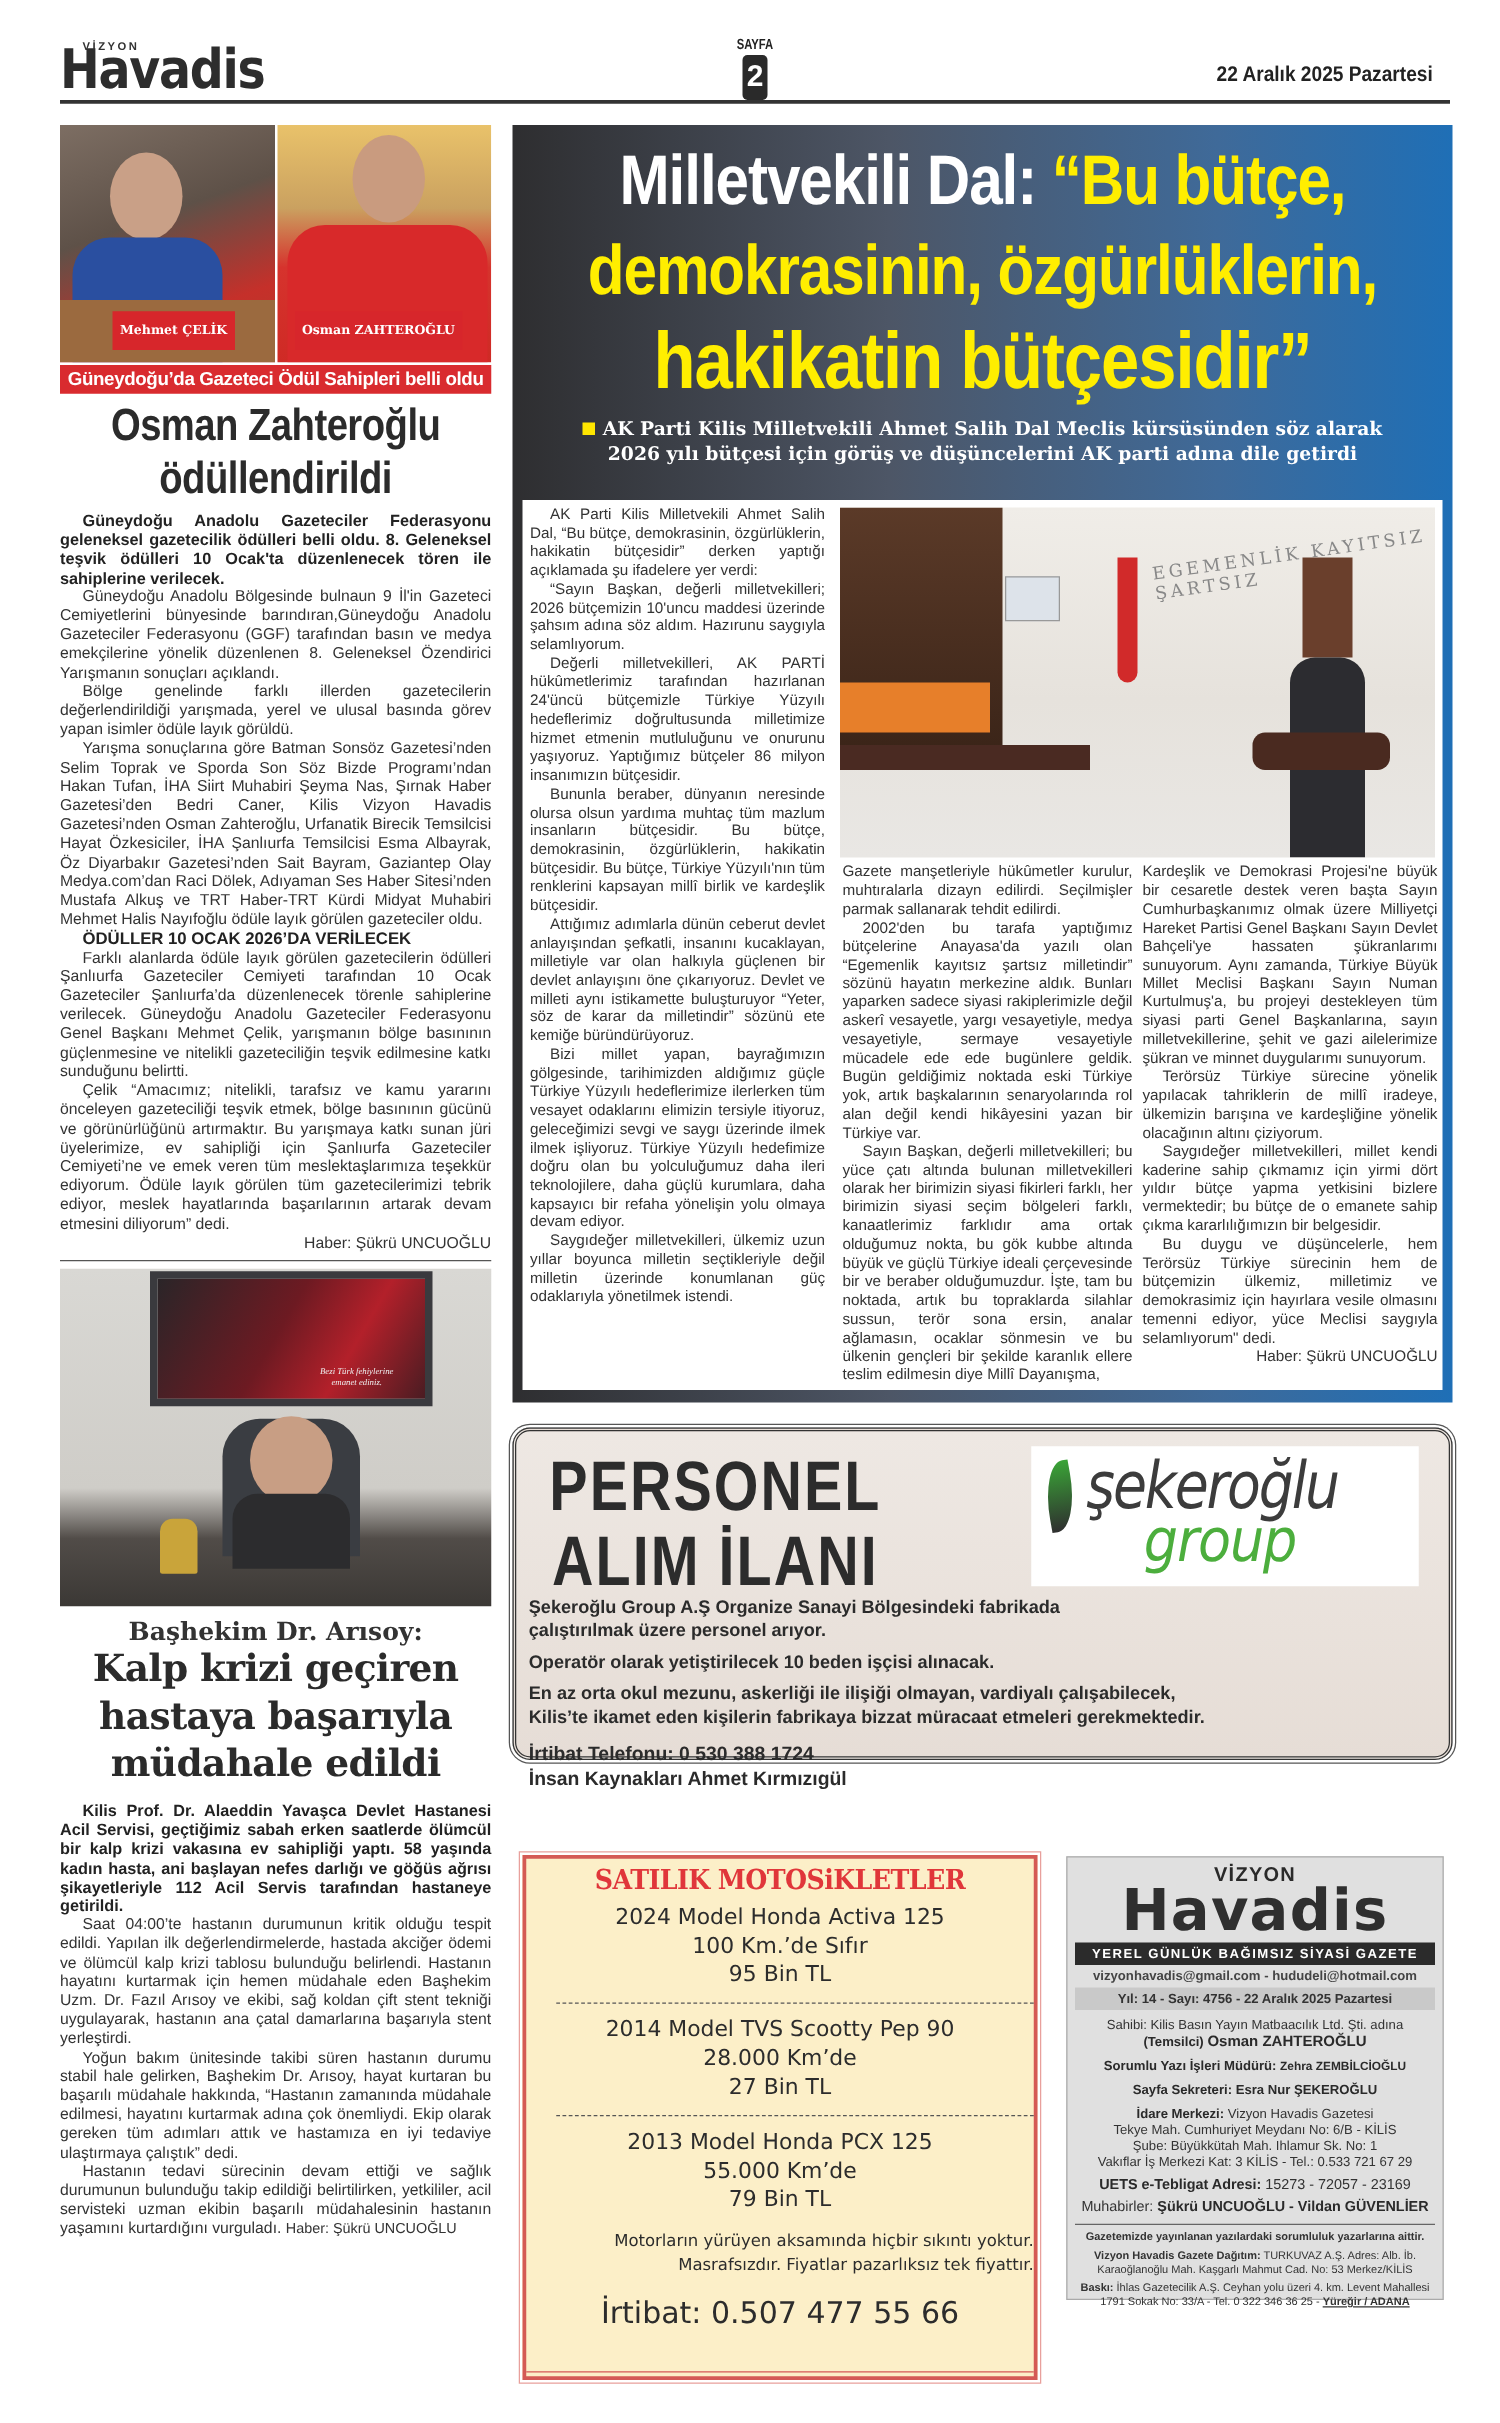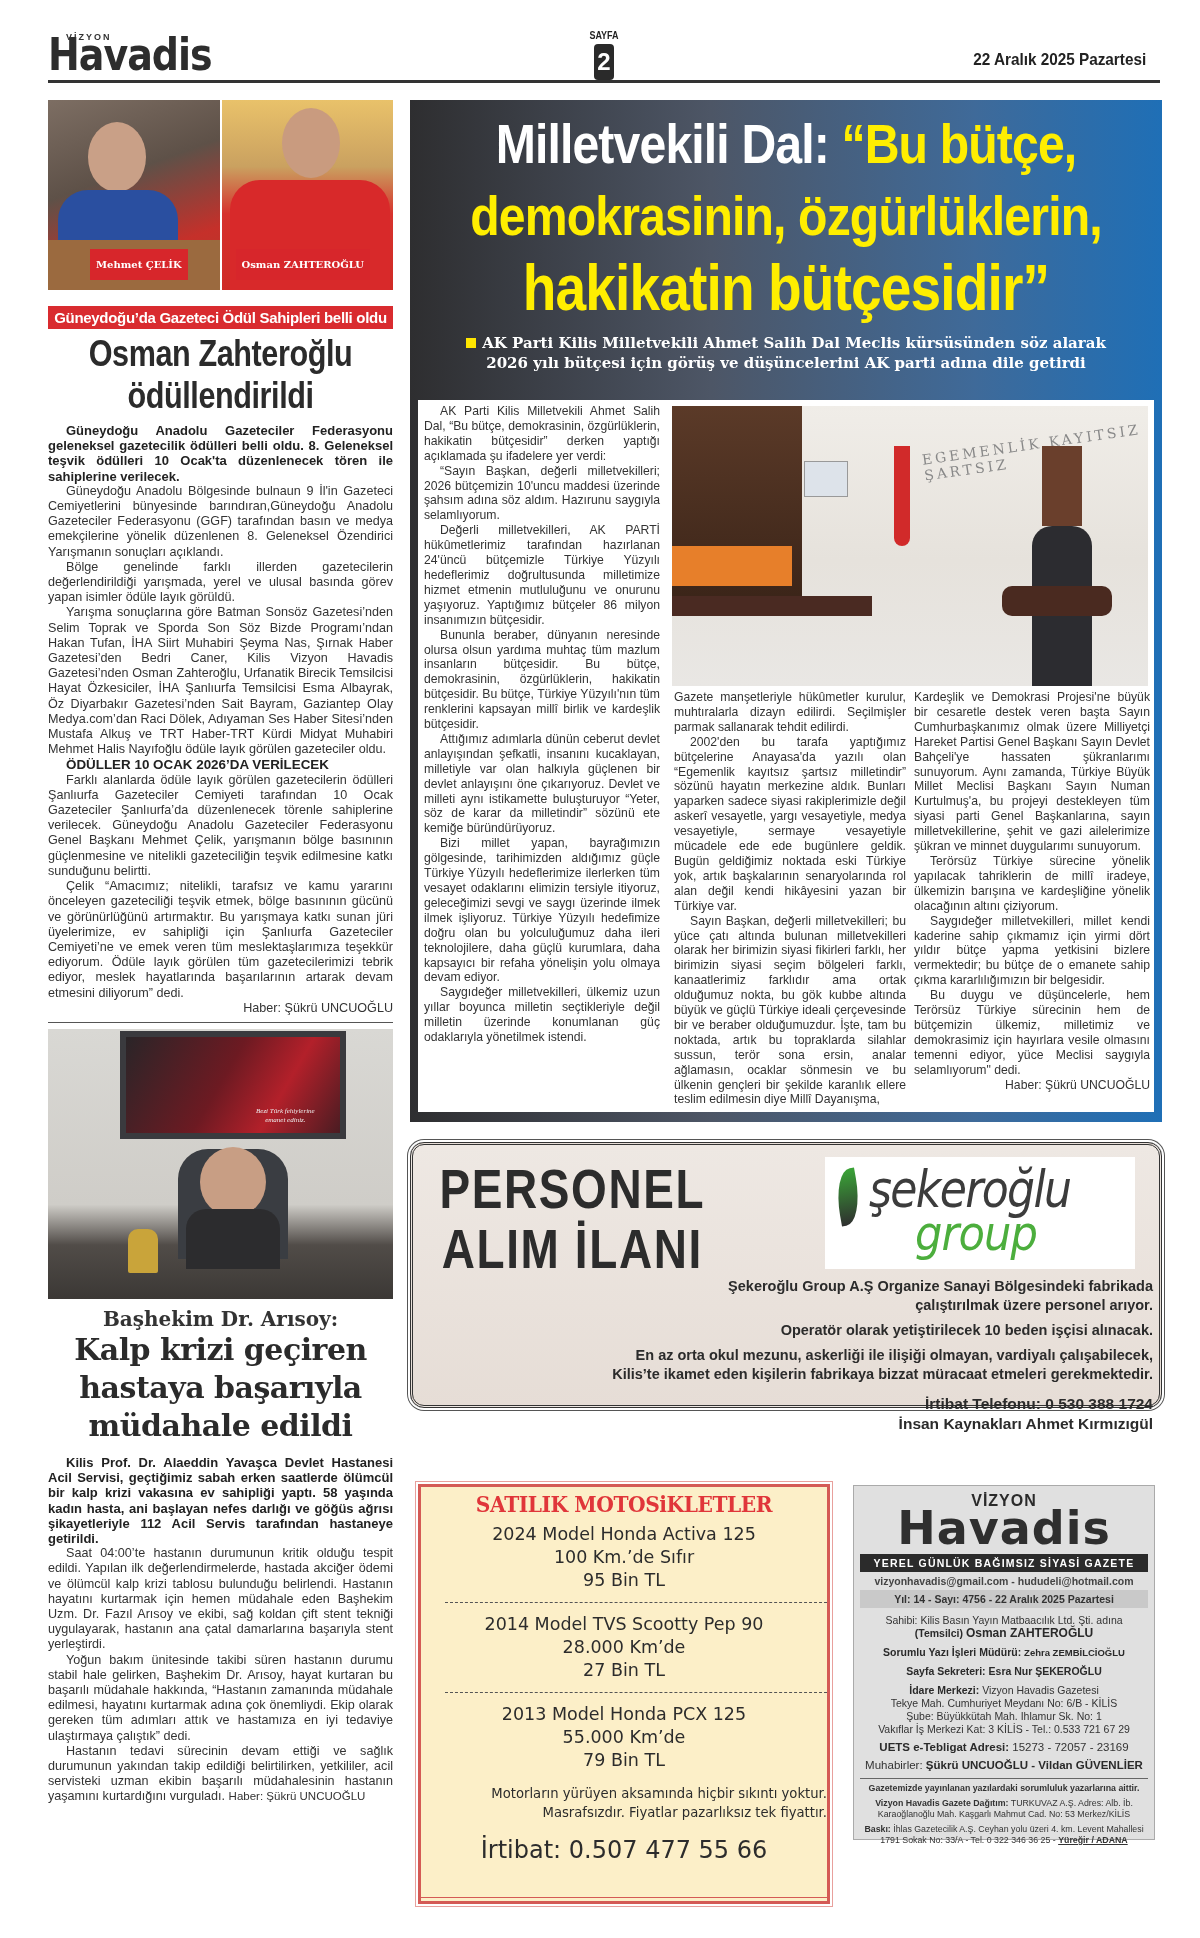--- a/index.html
+++ b/index.html
@@ -20,21 +20,21 @@
   
   .left-col { position: absolute; left: 48px; top: 100px; width: 345px; }
   .photo { position: relative; overflow: hidden; }
   .photo-pair { height: 190px; display: flex; gap: 2px; }
   .photo-pair .ph { flex: 1; position: relative; overflow: hidden; }
   .ph-celik { background: linear-gradient(160deg, #7d6e63 0%, #5e5148 40%, #c5302a 75%, #b73a2a 100%); }
   .ph-osman { background: linear-gradient(180deg, #e9c26a 0%, #caa160 35%, #d6332d 60%, #cf2a25 100%); }
   .ph .person-head { position: absolute; width: 58px; height: 70px; border-radius: 50%; background: #c9a087; }
   .ph .person-body { position: absolute; border-radius: 30px 30px 0 0; }
   .name-tag { position: absolute; bottom: 10px; background: #d7262b; color: #fff; font-family: "DejaVu Serif", serif; font-size: 10px; font-weight: bold; padding: 10px 6px; }
-  .photo-banner { background: #d92b2f; color: #fff; text-align: center; font-size: 15px; font-weight: bold; padding: 3px 0; margin-top: 16px; transform-origin: center; letter-spacing: -0.3px; }
+  .photo-banner { background: #d92b2f; color: #fff; text-align: center; font-size: 15px; font-weight: bold; padding: 3px 0; margin-top: 2px; transform-origin: center; letter-spacing: -0.3px; }
   .hl-big { font-family: "Liberation Sans", sans-serif; font-weight: bold; color: #2b2b2b; text-align: center; font-size: 36px; line-height: 42px; letter-spacing: -0.5px; transform: scaleX(0.85); margin-top: 4px; }
   .article { font-size: 12.6px; line-height: 15.2px; color: #333; text-align: justify; }
   .article p { text-indent: 18px; hyphens: auto; }
   .article .lead { font-weight: bold; color: #222; font-size: 13px; }
   .article .subhead { font-weight: bold; color: #222; text-indent: 18px; font-size: 13.4px; }
   .byline { text-align: right; font-size: 12.6px; color: #333; }
   .rule { height: 1px; background: #555; margin: 6px 0; }
   .ph-doctor { height: 270px; background: linear-gradient(180deg, #d9d8d4 0%, #cfcdc8 65%, #514c48 80%, #3b3835 100%); }
   .flag-frame { position: absolute; left: 72px; top: 2px; width: 226px; height: 108px; background: linear-gradient(120deg, #2a2528 0%, #6d1a22 45%, #b3202a 70%, #4a1c22 100%); border: 6px solid #3a3a3e; }
   .hl-serif-sub { font-family: "DejaVu Serif", serif; font-weight: bold; font-size: 20px; text-align: center; color: #333; margin-top: 8px; }
@@ -64,21 +64,21 @@
   .parl-photo .desk { position: absolute; left: 0; top: 190px; width: 200px; height: 20px; background: #4a2a22; }
   .mbyline { text-align: right; }
 
   
   .ad-personel { position: absolute; left: 410px; top: 1142px; width: 752px; height: 266px; border: 3px double #333; border-radius: 14px; background: linear-gradient(180deg, #eee8e3 0%, #e6ddd6 100%); box-shadow: 0 0 0 2px #fff, 0 0 0 3px #555; }
   .ad-title { position: absolute; left: 24px; top: 14px; width: 330px; font-family: "Liberation Sans", sans-serif; font-weight: bold; font-size: 56px; line-height: 60px; letter-spacing: 2px; color: #2c2c2c; text-align: center; transform: scaleX(0.82); transform-origin: left; }
   .sek-logo { position: absolute; left: 412px; top: 12px; width: 310px; height: 112px; background: #fff; }
   .sek-logo .leaf { position: absolute; left: 12px; top: 12px; width: 22px; height: 56px; border-radius: 80% 0 80% 0; background: linear-gradient(180deg, #3aa437, #2f2f2f); transform: rotate(-10deg); }
   .sek-logo .w1 { position: absolute; left: 44px; top: 2px; font-family: "DejaVu Sans", sans-serif; font-size: 52px; color: #3c3c3c; font-style: italic; letter-spacing: -2px; transform: scaleX(0.85); transform-origin: left; }
   .sek-logo .w2 { position: absolute; left: 90px; top: 48px; font-family: "DejaVu Sans", sans-serif; font-size: 48px; color: #4cae3d; font-style: italic; letter-spacing: -1px; transform: scaleX(0.9); transform-origin: left; }
-  .ad-text { position: absolute; left: 10px; top: 132px; width: 730px; text-align: right; font-weight: bold; color: #2b2b2b; font-size: 14.5px; line-height: 19px; }
+  .ad-text { position: absolute; left: 10px; top: 132px; width: 730px; text-align: left; font-weight: bold; color: #2b2b2b; font-size: 14.5px; line-height: 19px; }
   .ad-text p { margin-bottom: 6px; }
   .ad-text .contact { font-size: 15.5px; margin-top: 10px; line-height: 20px; }
 
   
   .ad-moto { position: absolute; left: 418px; top: 1484px; width: 412px; height: 420px; background: #fcefc8; border: 3px solid #d45a55; outline: 1px solid #e8a09c; outline-offset: 2px; }
   .moto-title { text-align: center; font-family: "DejaVu Serif", serif; font-weight: bold; font-size: 22px; color: #e0363a; margin-top: 4px; letter-spacing: -0.5px; transform: scaleX(0.92); }
   .moto-item { text-align: center; font-family: "DejaVu Sans", sans-serif; font-size: 17.5px; line-height: 23px; color: #2c2c2c; padding: 6px 0; }
   .moto-item .m { display: block; }
   .moto-sep { border-top: 1px dashed #555; margin: 4px 0 4px 24px; }
   .moto-note { text-align: right; font-family: "DejaVu Sans", sans-serif; font-size: 13.2px; line-height: 19px; color: #2c2c2c; margin-top: 6px; }
@@ -167,21 +167,21 @@
     <div class="hl-serif-sub">Başhekim Dr. Arısoy:</div>
     <h2 class="hl-serif">
       <span>Kalp krizi geçiren</span><br>
       <span>hastaya başarıyla</span><br>
       <span>müdahale edildi</span>
     </h2>
     <div class="article" style="margin-top:10px;">
       <p class="lead">Kilis Prof. Dr. Alaeddin Yavaşca Devlet Hastanesi Acil Servisi, geçtiğimiz sabah erken saatlerde ölümcül bir kalp krizi vakasına ev sahipliği yaptı. 58 yaşında kadın hasta, ani başlayan nefes darlığı ve göğüs ağrısı şikayetleriyle 112 Acil Servis tarafından hastaneye getirildi.</p>
       <p>Saat 04:00’te hastanın durumunun kritik olduğu tespit edildi. Yapılan ilk değerlendirmelerde, hastada akciğer ödemi ve ölümcül kalp krizi tablosu bulunduğu belirlendi. Hastanın hayatını kurtarmak için hemen müdahale eden Başhekim Uzm. Dr. Fazıl Arısoy ve ekibi, sağ koldan çift stent tekniği uygulayarak, hastanın ana çatal damarlarına başarıyla stent yerleştirdi.</p>
       <p>Yoğun bakım ünitesinde takibi süren hastanın durumu stabil hale gelirken, Başhekim Dr. Arısoy, hayat kurtaran bu başarılı müdahale hakkında, “Hastanın zamanında müdahale edilmesi, hayatını kurtarmak adına çok önemliydi. Ekip olarak gereken tüm adımları attık ve hastamıza en iyi tedaviye ulaştırmaya çalıştık” dedi.</p>
-      <p><span>Hastanın tedavi sürecinin devam ettiği ve sağlık durumunun yakından takip edildiği belirtilirken, yetkililer, acil servisteki uzman ekibin başarılı müdahalesinin hastanın yaşamını kurtardığını vurguladı.</span> <span style="font-size:11.5px;">Haber: Şükrü UNCUOĞLU</span></p>
+      <p><span>Hastanın tedavi sürecinin devam ettiği ve sağlık durumunun bulunduğu takip edildiği belirtilirken, yetkililer, acil servisteki uzman ekibin başarılı müdahalesinin hastanın yaşamını kurtardığını vurguladı.</span> <span style="font-size:11.5px;">Haber: Şükrü UNCUOĞLU</span></p>
     </div>
   </article>
 </section>
 
 <article class="main-story">
   <div class="main-hl">
     <span class="white">Milletvekili Dal: </span><span>“Bu bütçe,</span><br>
     <span>demokrasinin, özgürlüklerin,</span><br>
     <span style="font-size:64px;">hakikatin bütçesidir”</span>
   </div>

